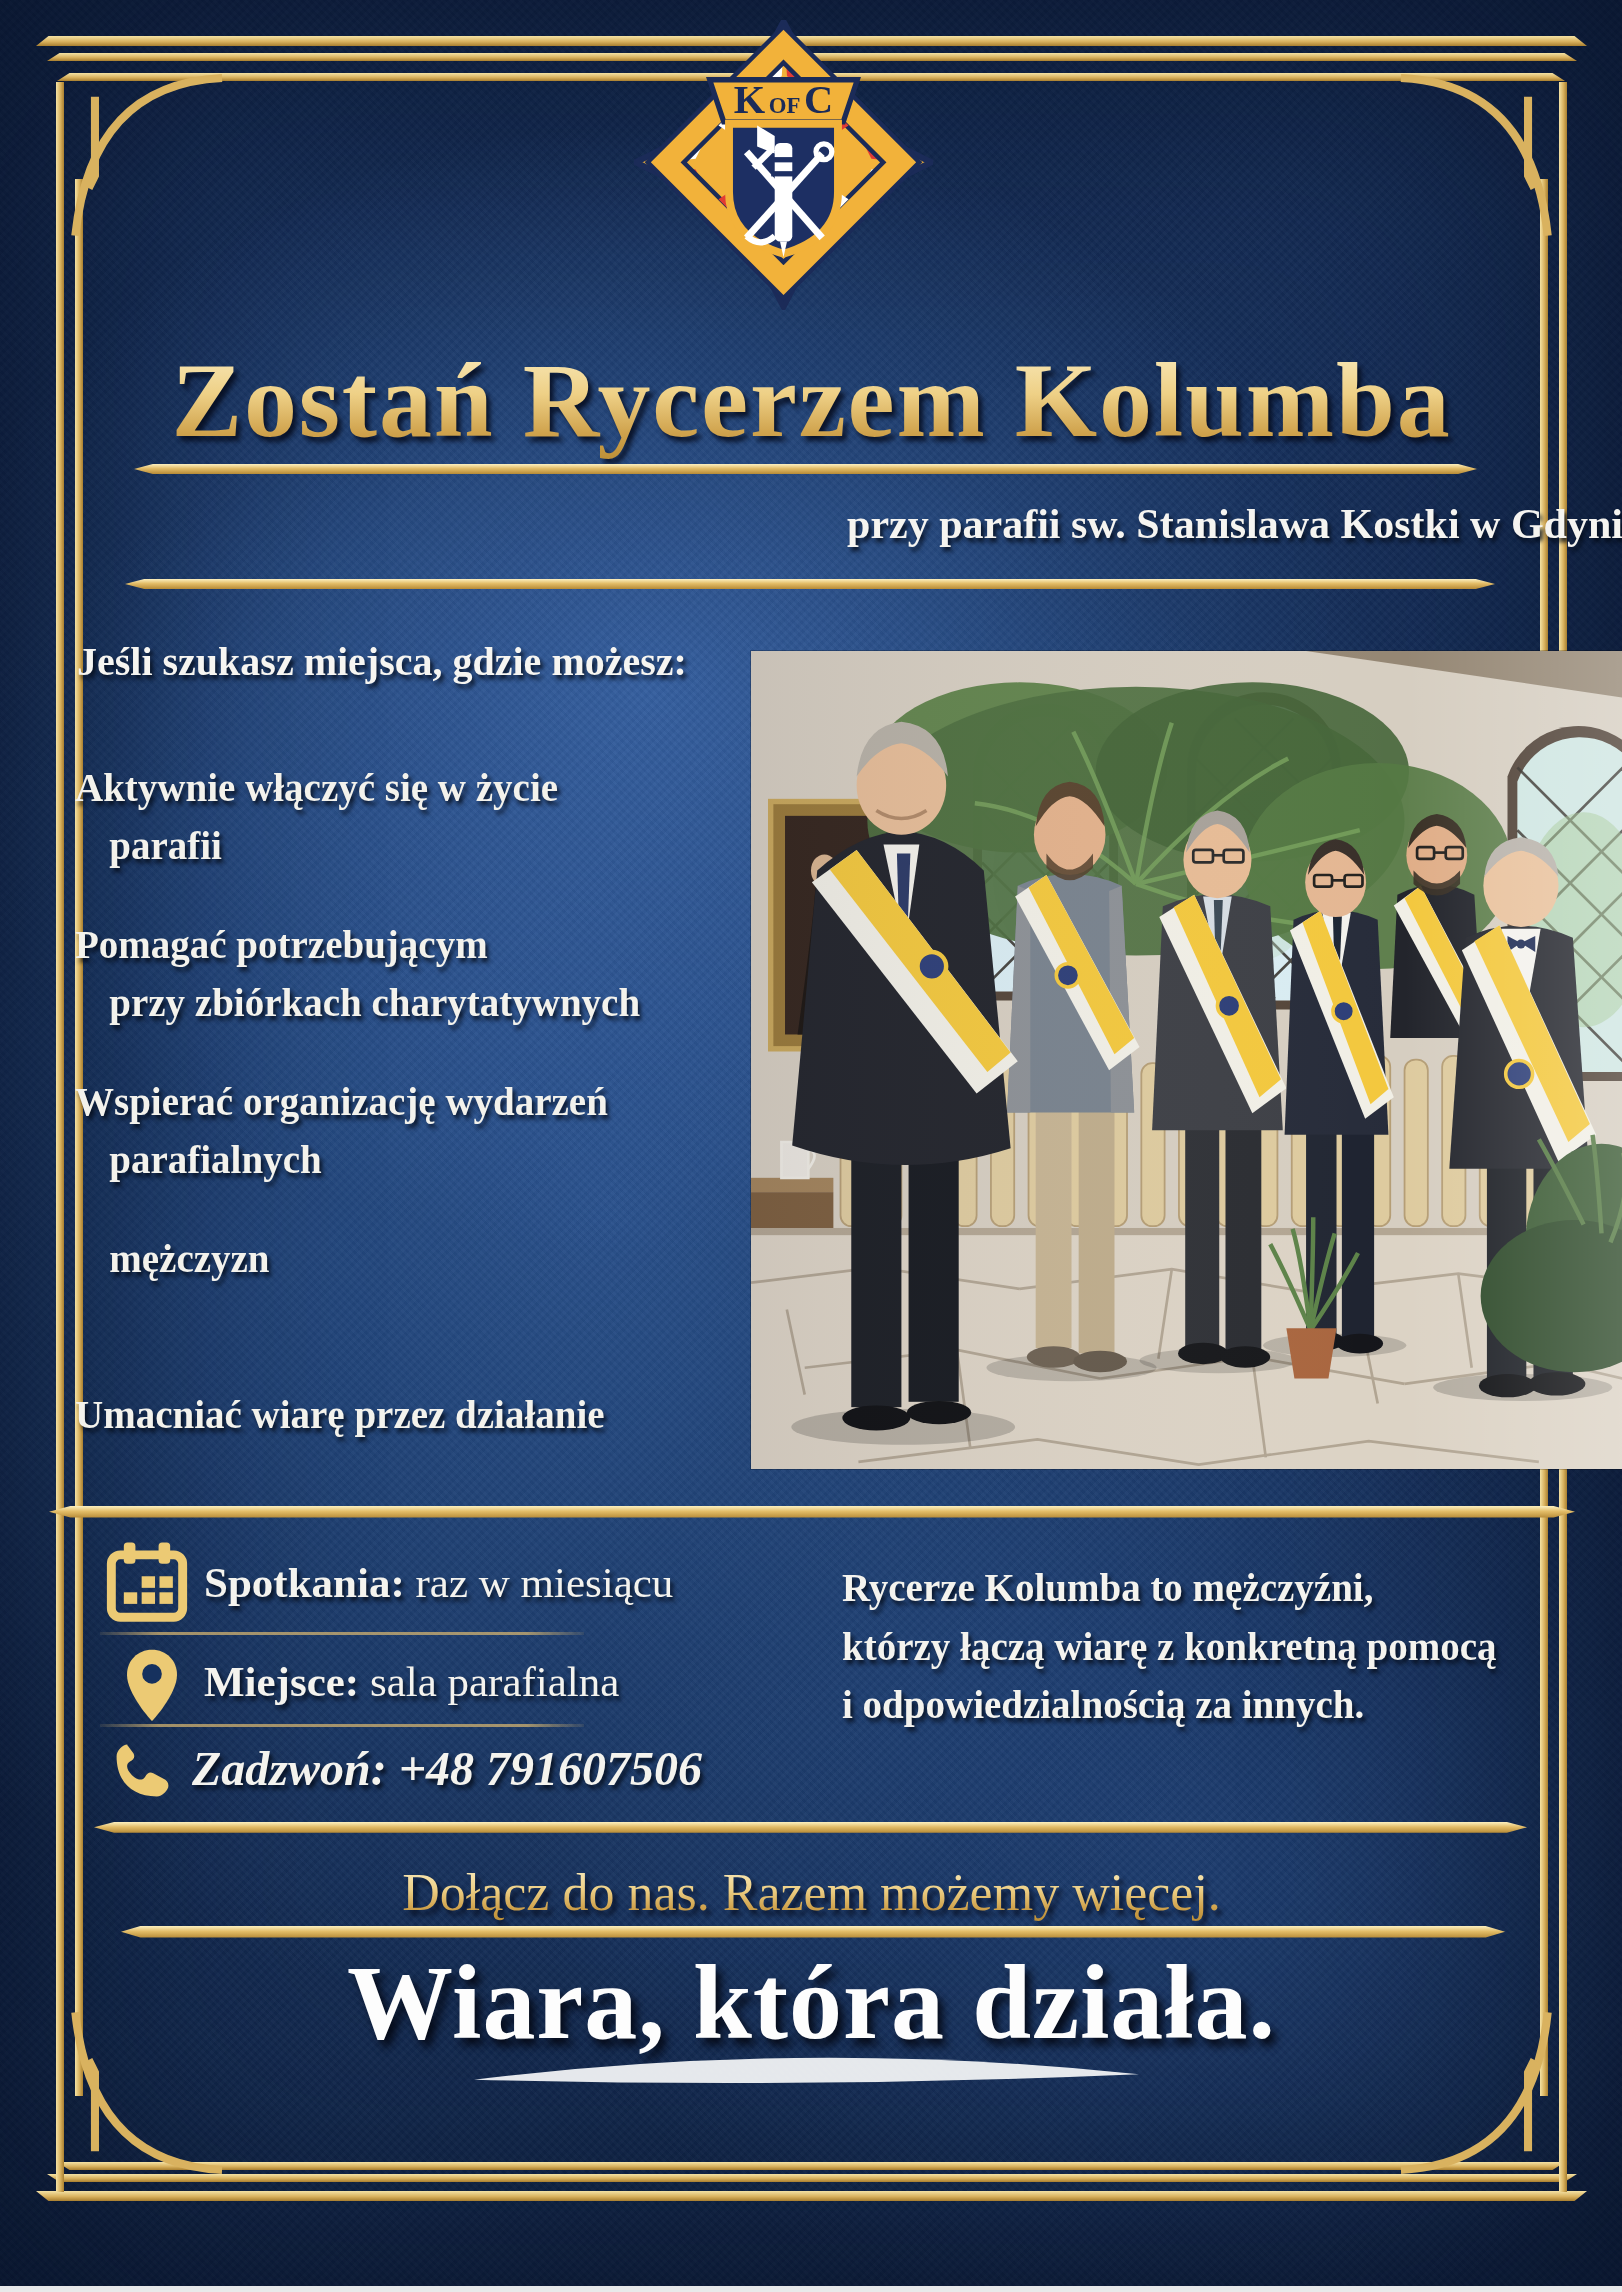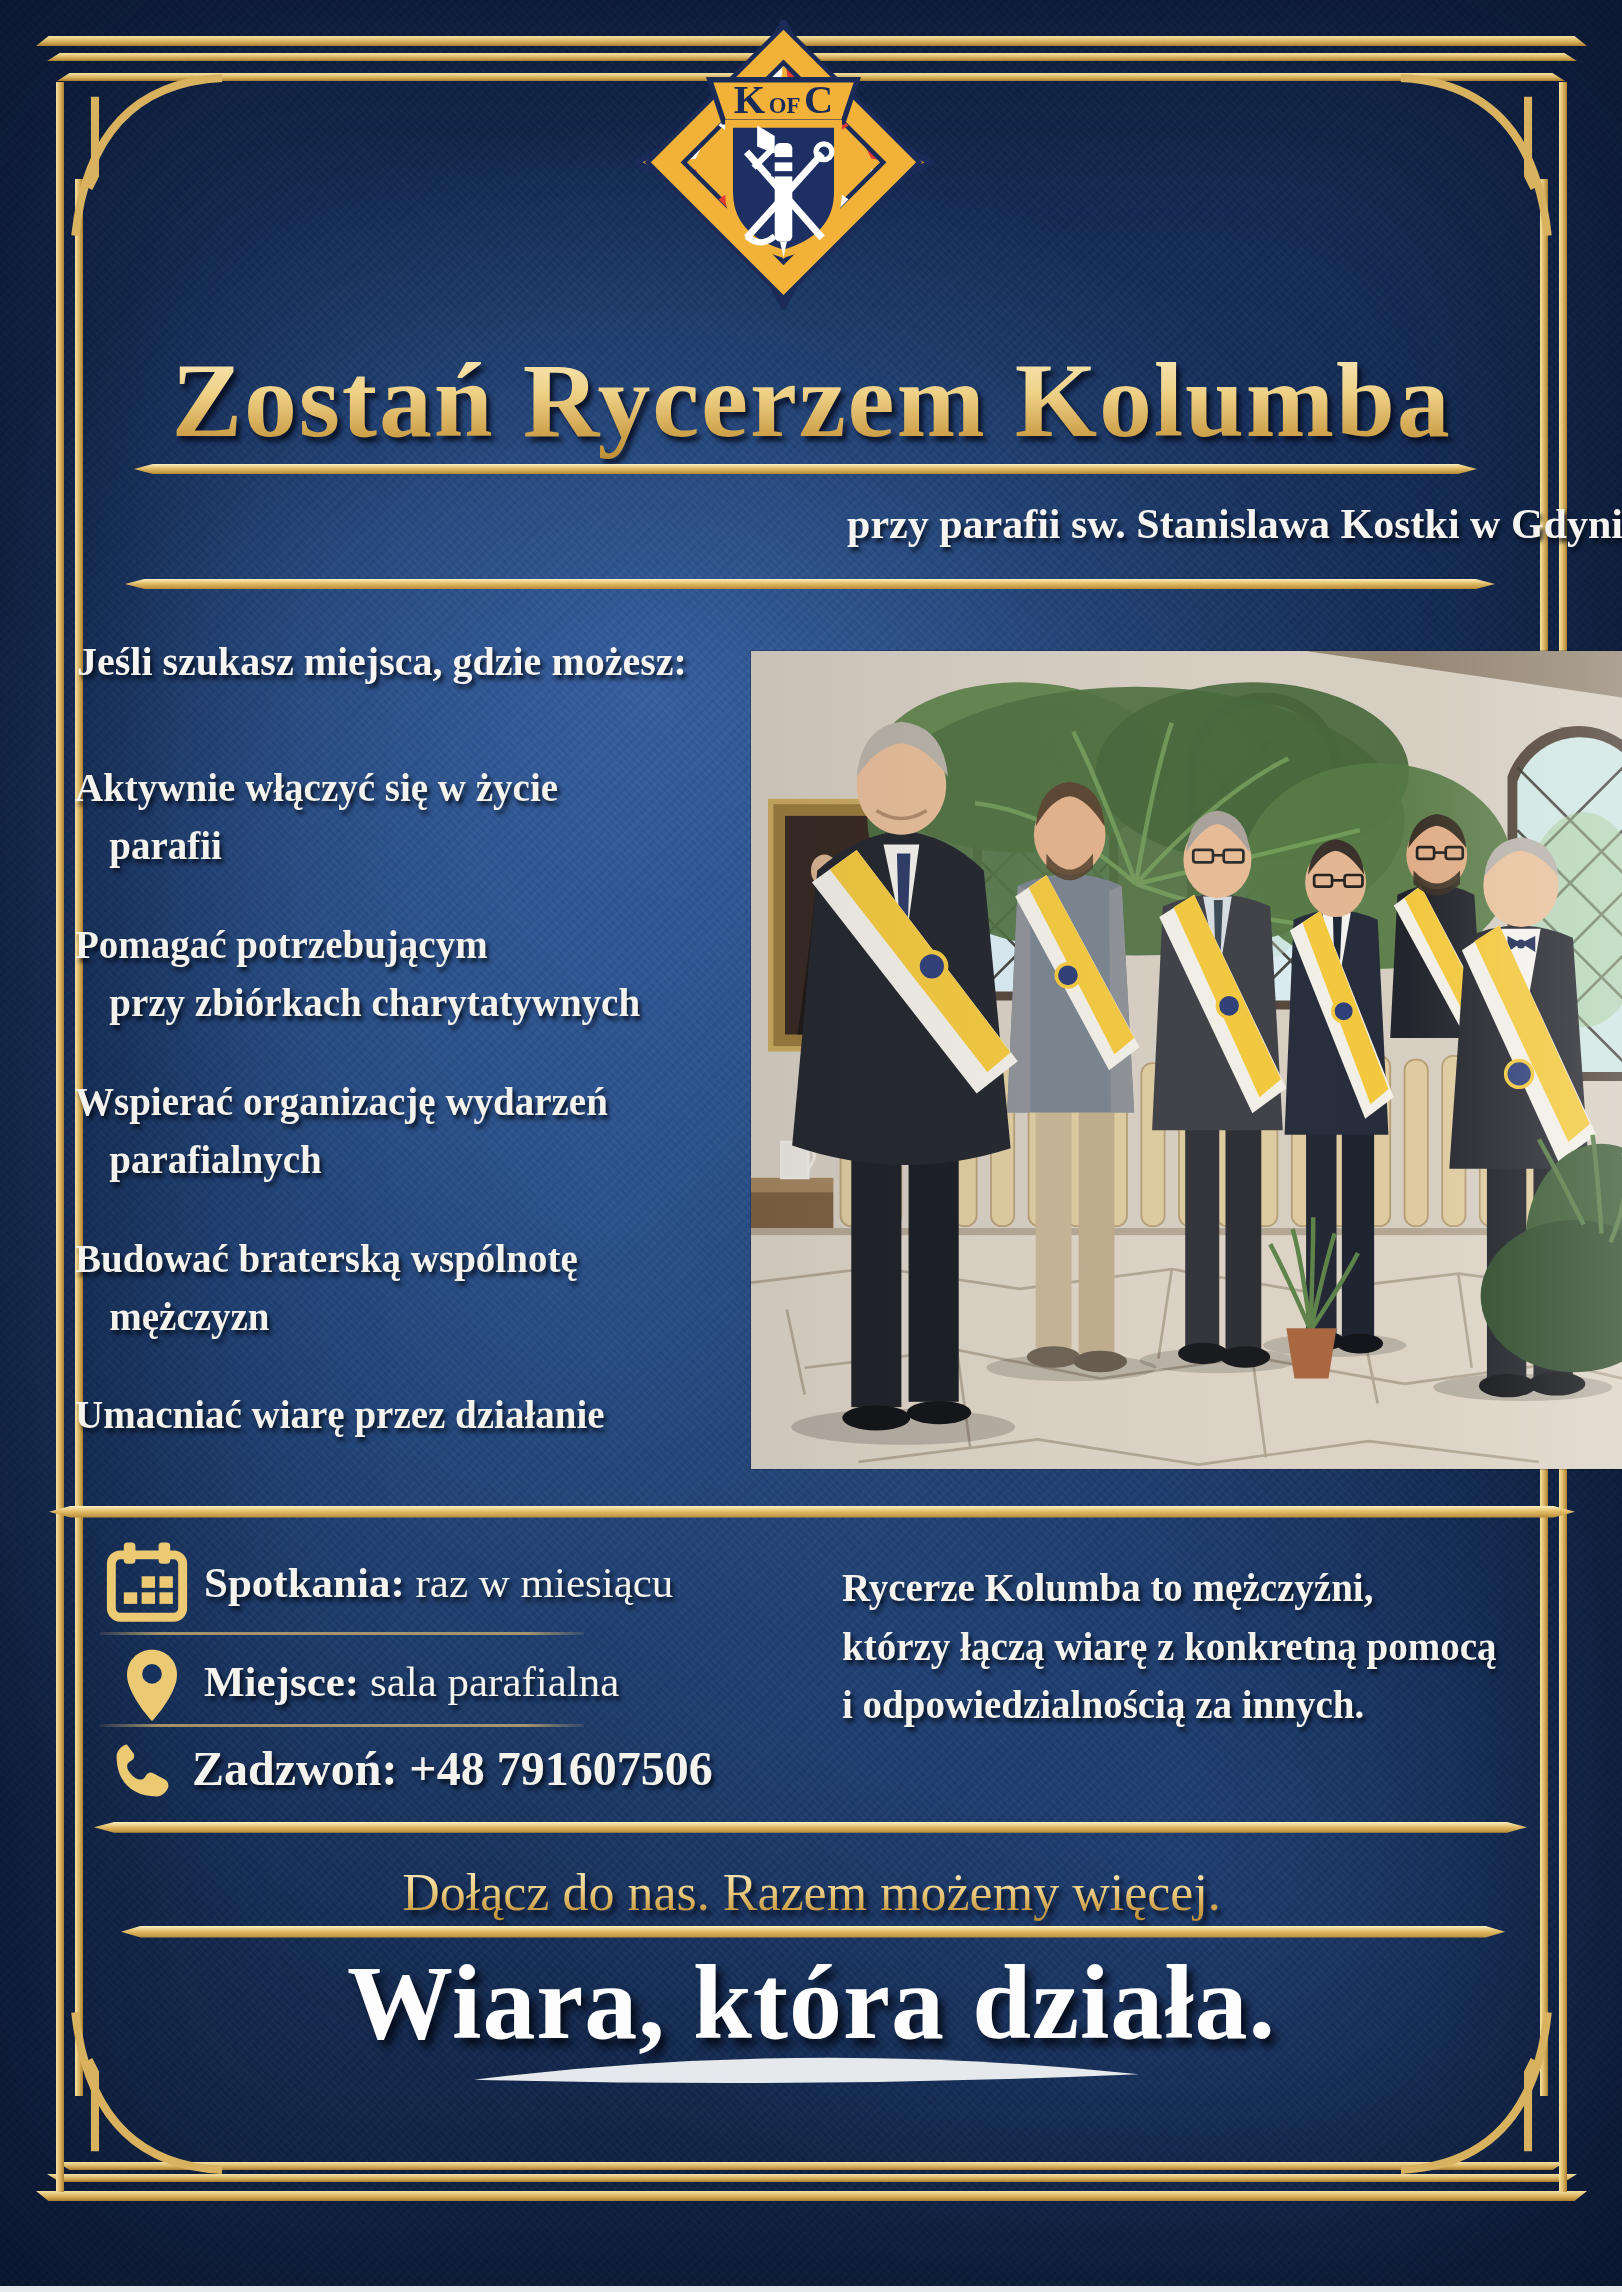--- a/index.html
+++ b/index.html
@@ -30,21 +30,21 @@
   
   .t-shadow{text-shadow:2.7px 3.6px 4.5px rgba(4,10,24,.85);}
   .title{left:0;right:0;top:337px;text-align:center;font-size:106px;font-weight:bold;letter-spacing:1.8px;line-height:1.2;z-index:6;
     color:#e8c468;text-shadow:4.5px 5.4px 4.5px rgba(5,11,28,.85);}
   .subtitle{left:0;right:0;top:500px;text-align:right;font-size:42px;font-weight:bold;z-index:6;color:#f5f4f0;}
   .intro{left:39px;top:638px;font-size:40px;font-weight:bold;z-index:6;color:#f6f5f1;margin-left:38px;}
   .benefit{left:75px;width:681px;font-size:39px;font-weight:bold;line-height:58px;z-index:6;color:#f3f2ec;}
   .benefit .l2{display:block;padding-left:14.3px;margin-left:20px;}
   .info-row{z-index:6;font-size:43px;color:#f4f3ee;}
   .info-row b{font-weight:bold;}
-  .info-row.phone{font-size:48px;font-weight:bold;}
+  .info-row.phone{font-size:48px;font-weight:bold;font-style:italic;}
   .about-line{left:842px;width:681px;font-size:39px;font-weight:bold;z-index:6;color:#f4f3ee;}
   .cta{left:0;right:0;top:1863px;text-align:center;font-size:52px;font-weight:normal;z-index:6;
     color:#e6c26a;text-shadow:3.6px 4.5px 3.6px rgba(5,11,28,.85);}
   .slogan{left:0;right:0;top:1942px;text-align:center;font-size:106px;font-weight:bold;letter-spacing:0.9px;z-index:6;
     color:#fdfdfd;text-shadow:5.4px 7.2px 8px rgba(3,7,18,.9);}
   @supports (-webkit-background-clip:text){
     .title,.cta{background:linear-gradient(180deg,#faedc2 4%,#eed086 45%,#cfa24c 76%,#ba8d34 100%);
       -webkit-background-clip:text;background-clip:text;color:transparent;text-shadow:none;
       filter:drop-shadow(4.5px 5.4px 2.7px rgba(5,11,28,.85));}
   }
@@ -144,21 +144,20 @@
   </div>
   <div class="abs benefit t-shadow" style="top:916px;">
     <span class="l1">Pomagać potrzebującym</span>
     <span class="l2">przy zbiórkach charytatywnych</span>
   </div>
   <div class="abs benefit t-shadow" style="top:1073px;">
     <span class="l1">Wspierać organizację wydarzeń</span>
     <span class="l2">parafialnych</span>
   </div>
   <div class="abs benefit t-shadow" style="top:1230px;">
-    <span class="l1">Budować braterską wspólnotę</span>
     <span class="l2">mężczyzn</span>
   </div>
   <div class="abs benefit t-shadow" style="top:1386px;">
     <span class="l1">Umacniać wiarę przez działanie</span>
     <span class="l2"></span>
   </div>
 
   <svg class="abs photo" viewBox="0 0 974 913" preserveAspectRatio="none">
     <rect x="0" y="0" width="974" height="913" fill="#d6cec1"></rect>
     <polygon points="620,0 974,0 974,52" fill="#8a7a66" opacity=".85"></polygon>

